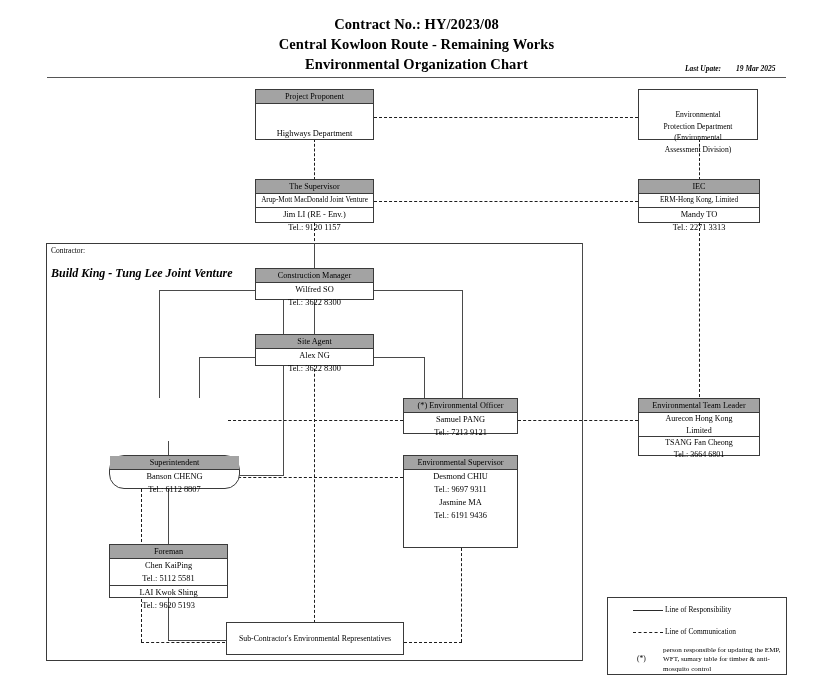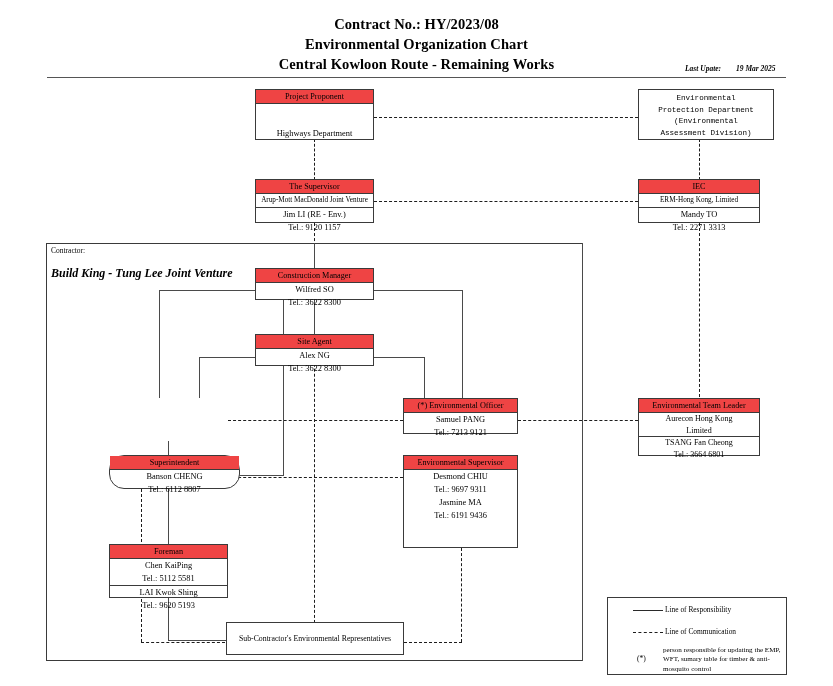--- a/index.html
+++ b/index.html
@@ -54,21 +54,21 @@
 
   
   .box {
     position: absolute;
     border: 1px solid #3a3a3a;
     background: #ffffff;
     box-sizing: border-box;
     text-align: center;
   }
   .box .hdr {
-    background: #ef4444;
+    background: #a3a3a3;
     border-bottom: 1px solid #3a3a3a;
     font-size: 8.2px;
     line-height: 11px;
     padding: 1px 2px;
     font-weight: normal;
   }
   .box .sub {
     border-bottom: 1px solid #3a3a3a;
     font-size: 7.2px;
     line-height: 11px;
@@ -175,22 +175,22 @@
     line-height: 9.3px;
   }
 </style>
 </head>
 <body>
 
 <div id="page">
 
   <div class="title-block">
     <div class="title-line">Contract No.: HY/2023/08</div>
+    <div class="title-line">Central Kowloon Route - Remaining Works</div>
     <div class="title-line">Environmental Organization Chart</div>
-    <div class="title-line">Central Kowloon Route - Remaining Works</div>
   </div>
   <div class="header-rule"></div>
   <div class="last-update lbl">Last Upate:</div>
   <div class="last-update val">19 Mar 2025</div>
 
   <div id="contractor-frame"></div>
   <div class="contractor-label l1">Contractor:</div>
   <div class="contractor-label l2">Build King - Tung Lee Joint Venture</div>
 
   <div class="dash-h" style="left:374px; top:117px; width:264px;"></div>
@@ -243,21 +243,21 @@
   <div class="solid-h" style="left:227px; top:475px; width:56px;"></div>
   <div class="solid-v" style="left:283px; top:290px; height:186px;"></div>
 
   <div class="solid-v" style="left:582px; top:243px; height:418px;"></div>
 
   <div class="box" style="left:255px; top:89px; width:119px; height:51px;">
     <div class="hdr">Project Proponent</div>
     <div class="plain" style="margin-top:23px;">Highways Department</div>
   </div>
 
-  <div class="box" style="left:638px; top:89px; width:136px; height:51px; padding-top:3px;font-family:Liberation Mono, monospace;">
+  <div class="box" style="left:638px; top:89px; width:120px; height:51px; padding-top:19px;">
     <div class="plain" style="font-size:7.6px; line-height:11.5px;">Environmental</div>
     <div class="plain" style="font-size:7.6px; line-height:11.5px;">Protection Department</div>
     <div class="plain" style="font-size:7.6px; line-height:11.5px;">(Environmental</div>
     <div class="plain" style="font-size:7.6px; line-height:11.5px;">Assessment Division)</div>
   </div>
 
   <div class="box" style="left:255px; top:179px; width:119px; height:44px;">
     <div class="hdr">The Supervisor</div>
     <div class="sub">Arup-Mott MacDonald Joint Venture</div>
     <div class="row">Jim LI (RE - Env.)</div>

